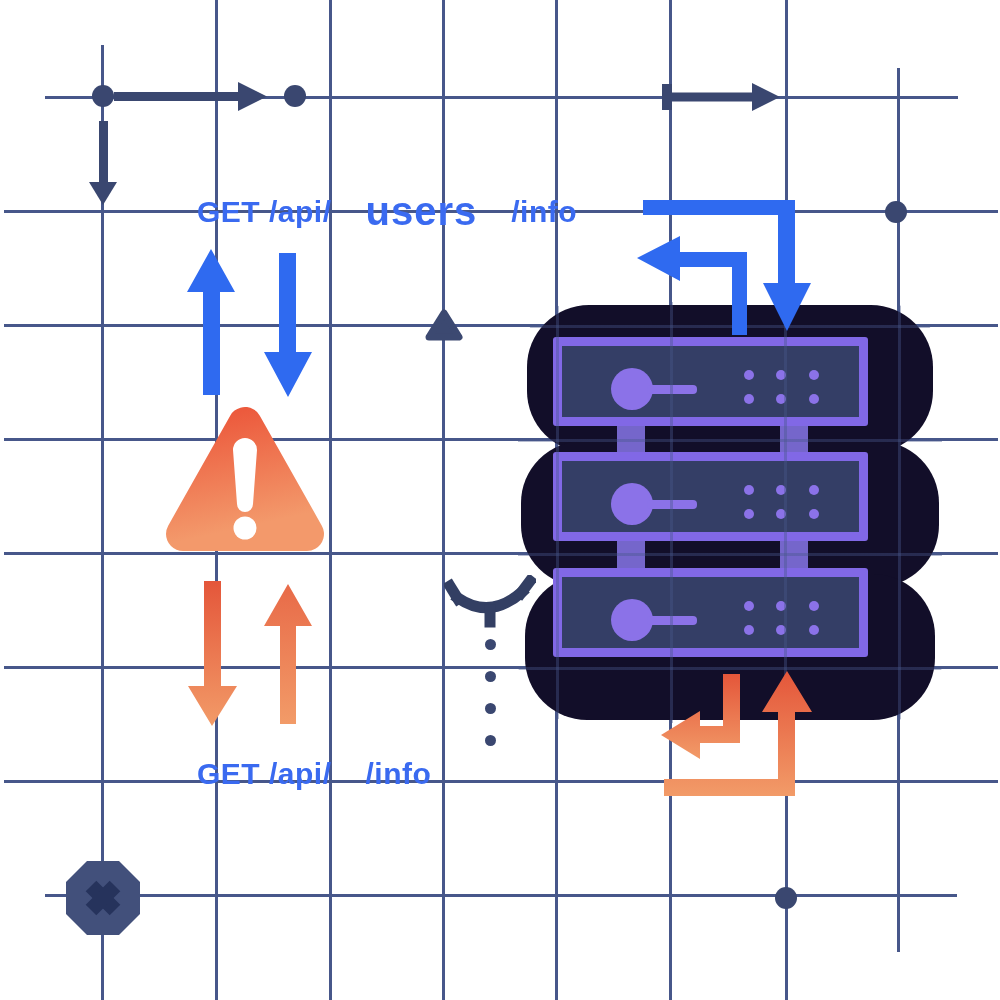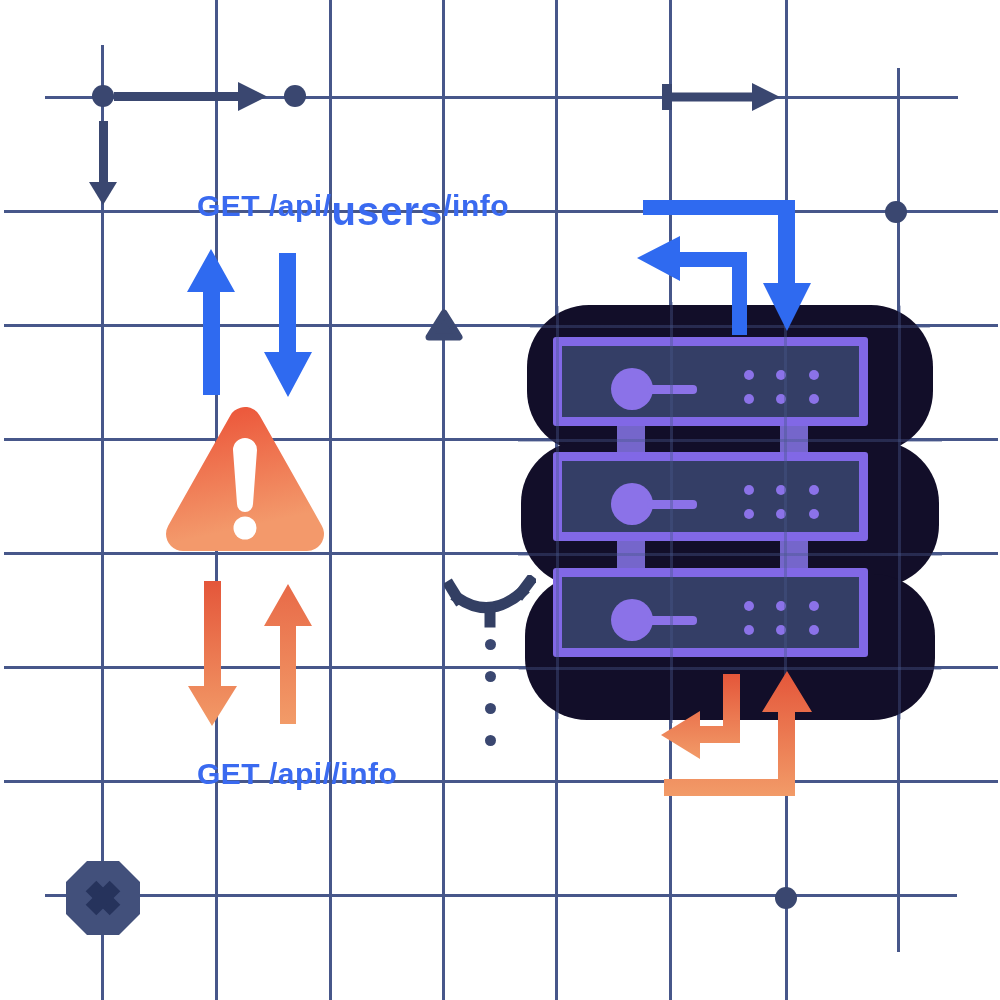--- a/index.html
+++ b/index.html
@@ -20,21 +20,21 @@
   .leds{position:absolute;left:182px;top:24px;width:92px;height:38px;}
   .led{position:absolute;width:10px;height:10px;border-radius:50%;background:#8b72e8;}
   .tab{position:absolute;width:28px;background:#7566cb;}
   .overlay-clip{position:absolute;left:518px;top:302px;width:424px;height:421px;border-radius:62px;overflow:hidden;}
   .overlay-grid{position:absolute;inset:0;
     background-image:
       repeating-linear-gradient(to right, rgba(71,87,138,.40) 0 3px, transparent 3px 114px),
       repeating-linear-gradient(to bottom, rgba(71,87,138,.40) 0 3px, transparent 3px 114px);
     background-position:38px 23px,38px 23px;}
   
-  .label-row{position:absolute;display:flex;align-items:flex-start;font-weight:700;white-space:pre;letter-spacing:.5px;}
+  .label-row{position:absolute;display:flex;align-items:center;font-weight:700;white-space:pre;letter-spacing:.5px;gap:34px;}
   .lbl-sm{font-size:30px;}
   .lbl-lg{font-size:40px;letter-spacing:1px;}
   .c-blue{color:#3a6af0;}
   .c-salmon{color:#f9868d;}
   .dotcol{position:absolute;width:11px;height:11px;border-radius:50%;background:#3a4770;}
   svg{position:absolute;display:block;}
 </style>
 </head>
 <body>
 

